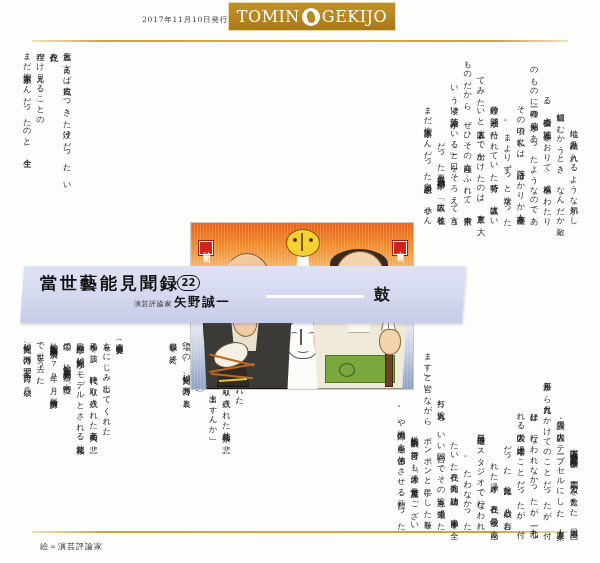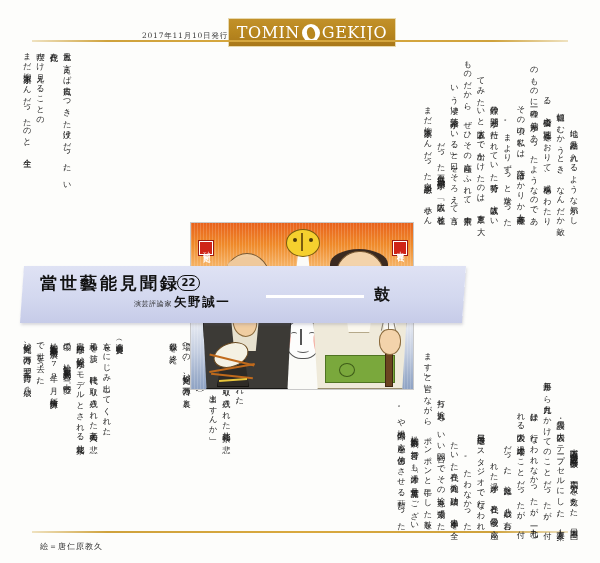--- a/index.html
+++ b/index.html
@@ -21,21 +21,21 @@
     position: absolute;
     left: 0; top: 0;
     width: 600px; height: 563px;
     background: #fdfdfb;
     overflow: hidden;
   }
 
   
   #masthead {
     position: absolute;
-    left: 0; top: 16px;
+    left: 0; top: 0;
     width: 600px; height: 34px;
   }
   #issue-date {
     position: absolute;
     right: 372px;
     top: 15px;
     font-size: 7.5px;
     letter-spacing: .8px;
     color: #3a3a3a;
     white-space: nowrap;
@@ -607,15 +607,15 @@
     <div id="banner-inner">
       <div id="series-title">當世藝能見聞録</div>
       <div id="series-number">22</div>
       <div id="author-role">演芸評論家</div>
       <div id="author-name">矢野誠一</div>
       <div id="headline-rule"></div>
       <div id="headline">鼓</div>
     </div>
   </div>
 
-  <div id="art-credit">絵＝唐仁原教久</div>
+  <div id="art-credit">絵＝演芸評論家</div>
 
 </div>
 
 </body></html>

